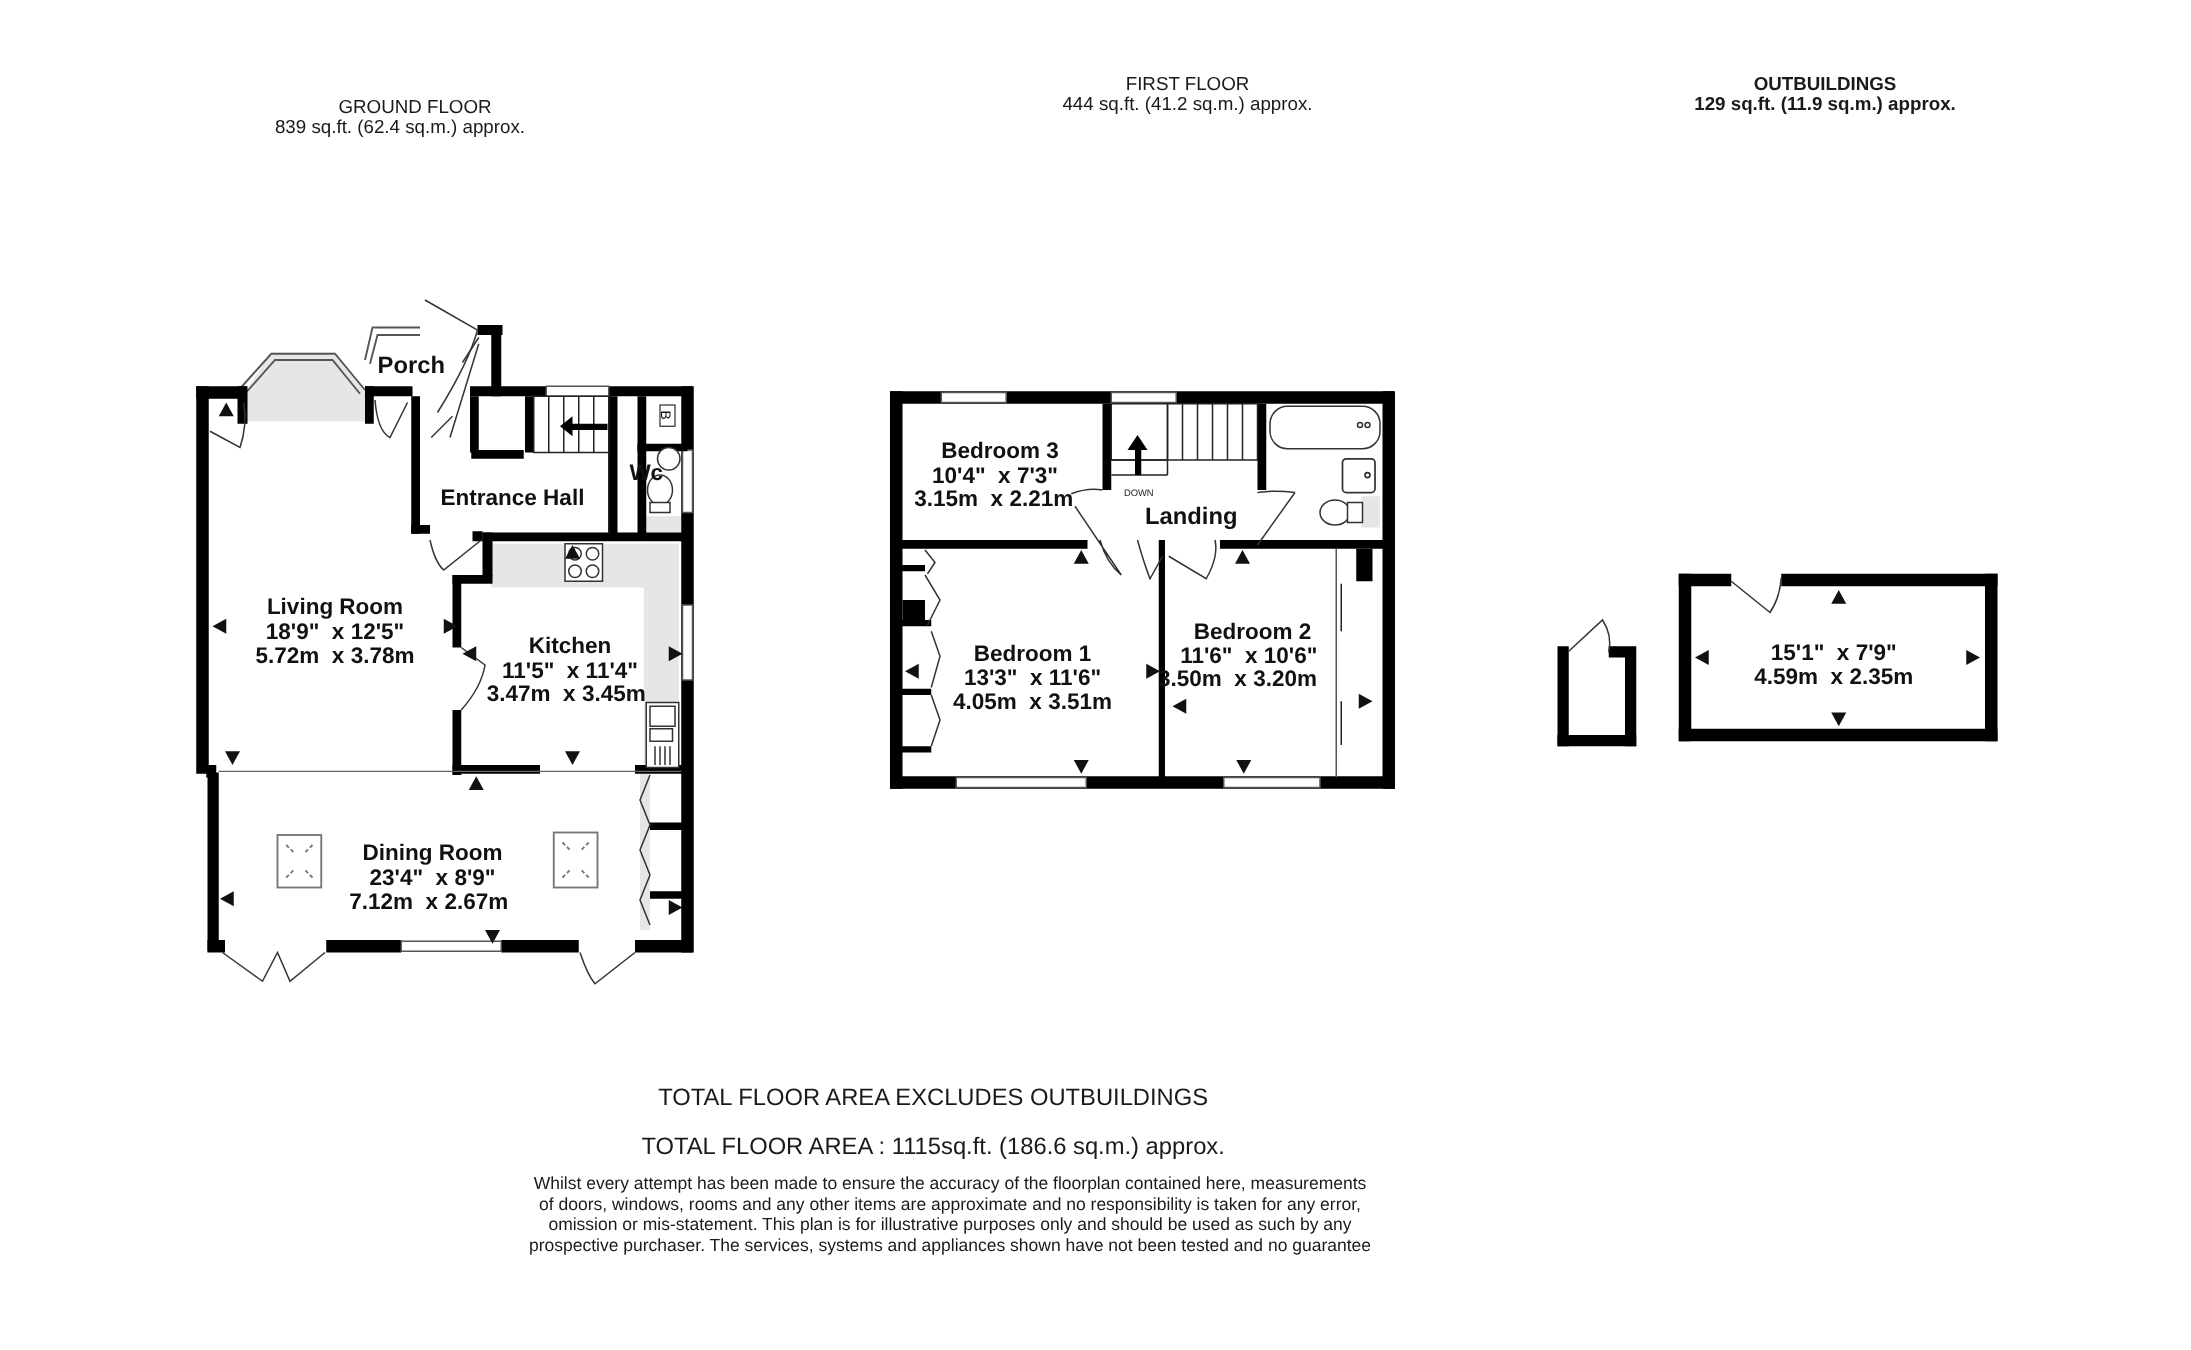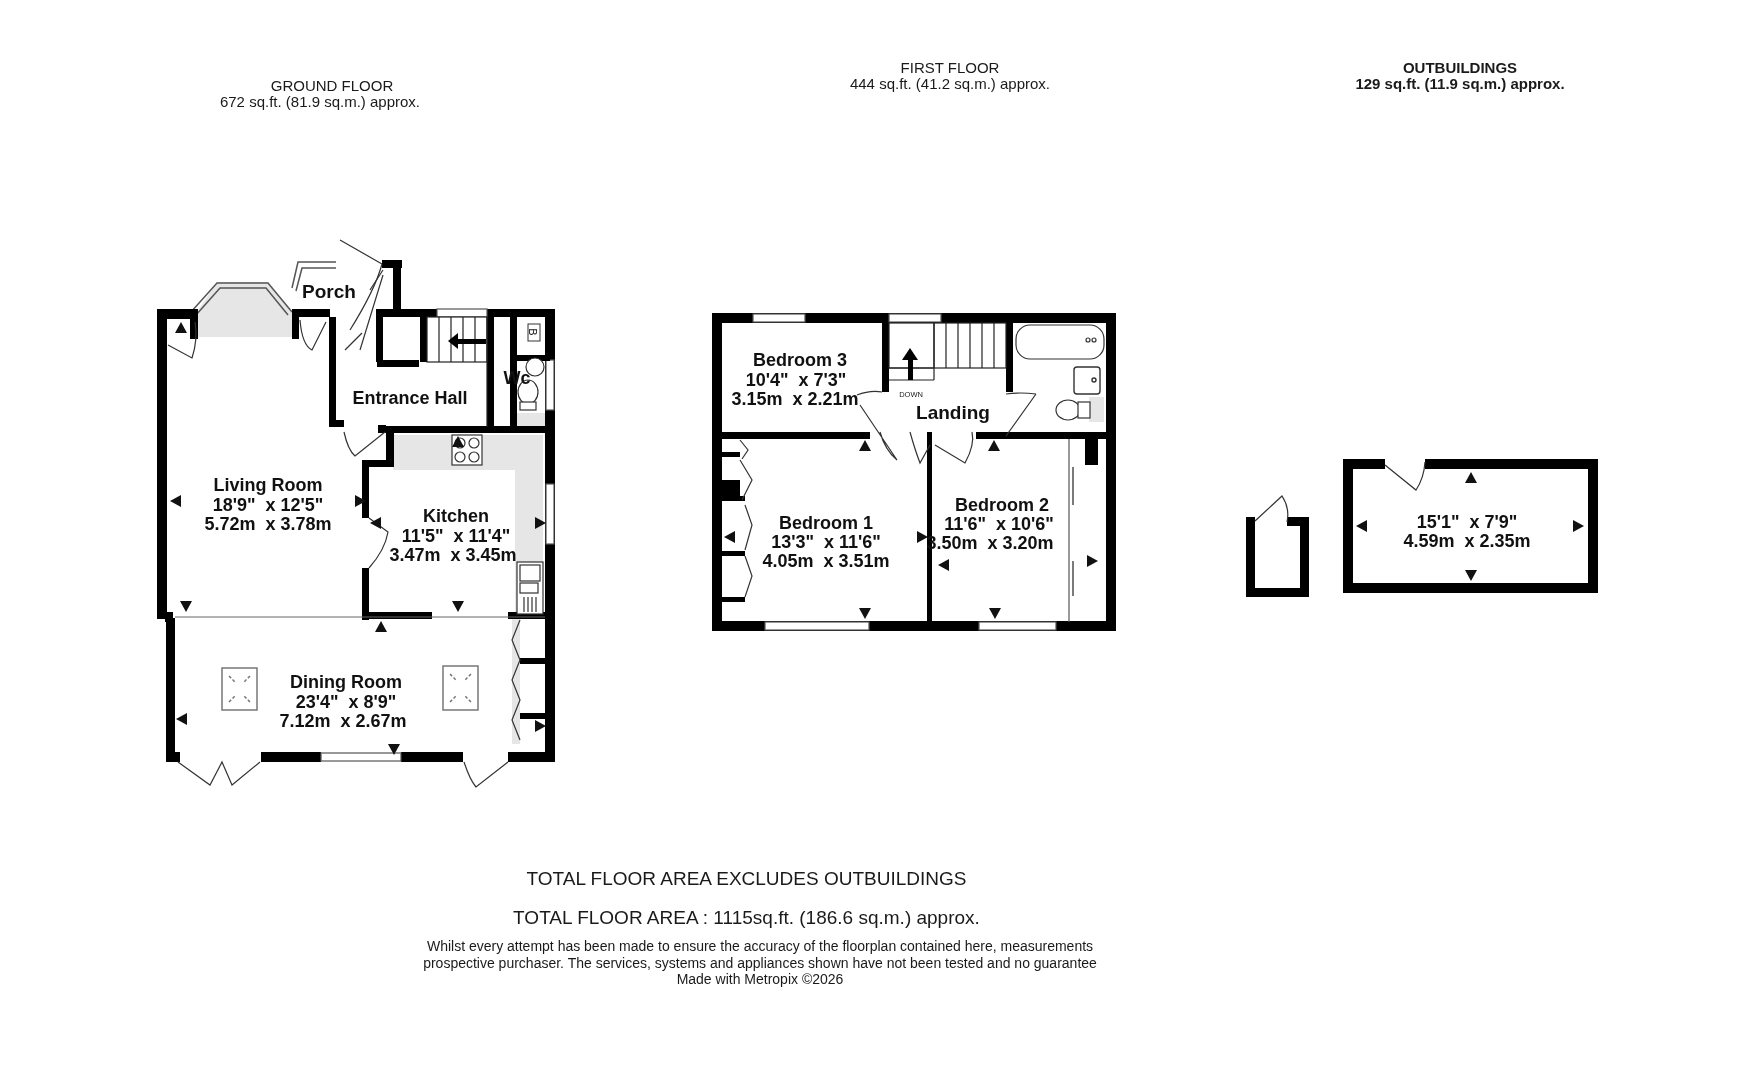--- a/index.html
+++ b/index.html
@@ -12,21 +12,21 @@
   .f1 { top:868px; font-size:19px; }
   .f2 { top:907px; font-size:19px; }
   .disc { top:938px; font-size:14px; line-height:16.5px; }
   .disc span { display:block;padding-left:27px; }
 </style>
 </head>
 <body>
 
 <div class="hdr" style="left:205px; top:78px; width:230px;">
   <span class="t" style="padding-left:24px;text-align:center;">GROUND FLOOR</span>
-  <span class="t">672 sq.ft. (81.9 sq.m.) approx.</span>
+  <span class="t">839 sq.ft. (62.4 sq.m.) approx.</span>
 </div>
 <div class="hdr" style="left:825px; top:60px; width:250px;">
   <span class="t">FIRST FLOOR</span>
   <span class="t">444 sq.ft. (41.2 sq.m.) approx.</span>
 </div>
 <div class="hdr" style="left:1345px; top:60px; width:230px;font-weight:bold;">
   <span class="t">OUTBUILDINGS</span>
   <span class="t">129 sq.ft. (11.9 sq.m.) approx.</span>
 </div>
 
@@ -334,15 +334,16 @@
       <text class="room-label" x="1467" y="528" font-size="18" xml:space="preserve">15'1"  x 7'9"</text>
       <text class="room-label" x="1467" y="547" font-size="18" xml:space="preserve">4.59m  x 2.35m</text>
     </g>
   </g>
 </svg>
 
 <div class="footer f1">TOTAL FLOOR AREA EXCLUDES OUTBUILDINGS</div>
 <div class="footer f2">TOTAL FLOOR AREA : 1115sq.ft. (186.6 sq.m.) approx.</div>
 <div class="footer disc">
   <span>Whilst every attempt has been made to ensure the accuracy of the floorplan contained here, measurements</span>
+  <span>of doors, windows, rooms and any other items are approximate and no responsibility is taken for any error,</span>
+  <span>omission or mis-statement. This plan is for illustrative purposes only and should be used as such by any</span>
   <span>prospective purchaser. The services, systems and appliances shown have not been tested and no guarantee</span>
-  <span>Made with Metropix ©2026</span>
 </div>
 
 </body></html>

